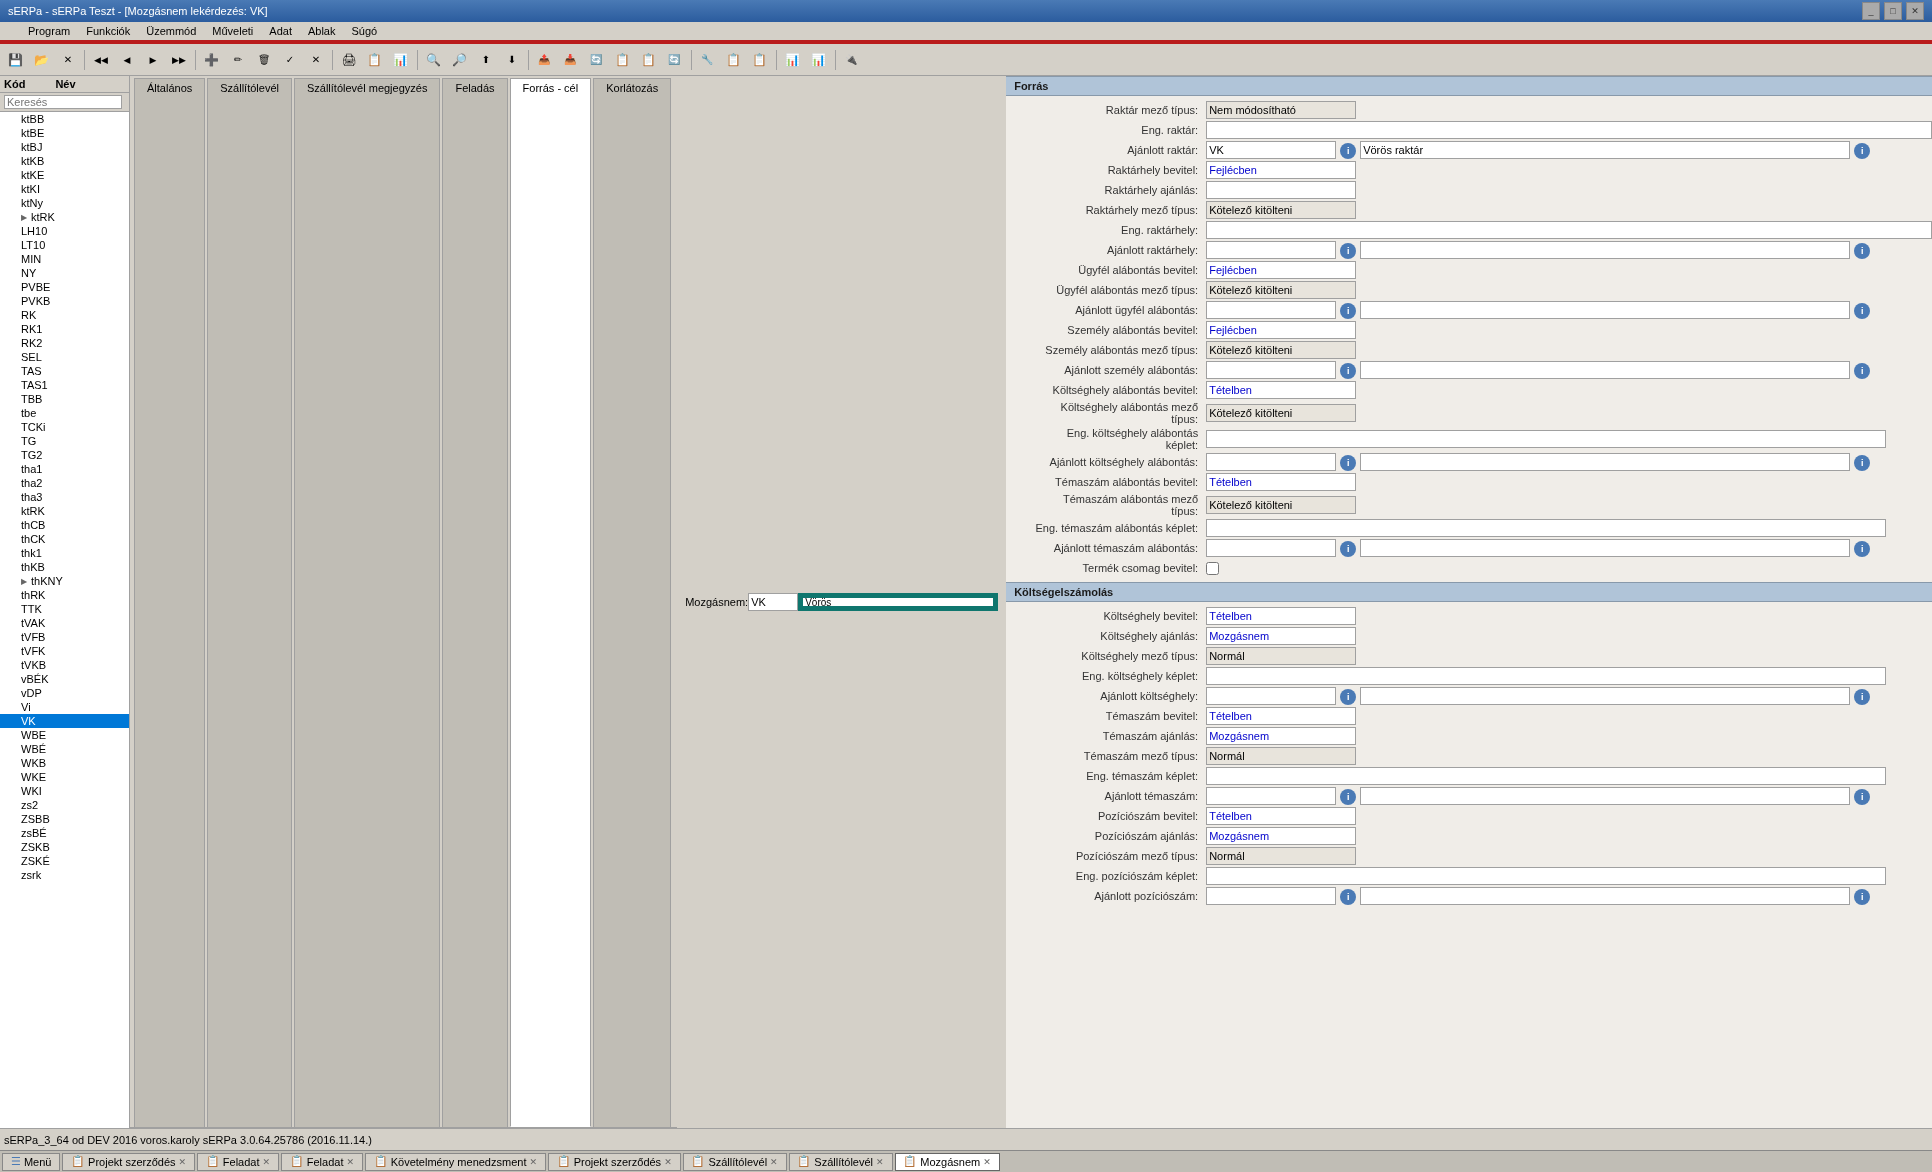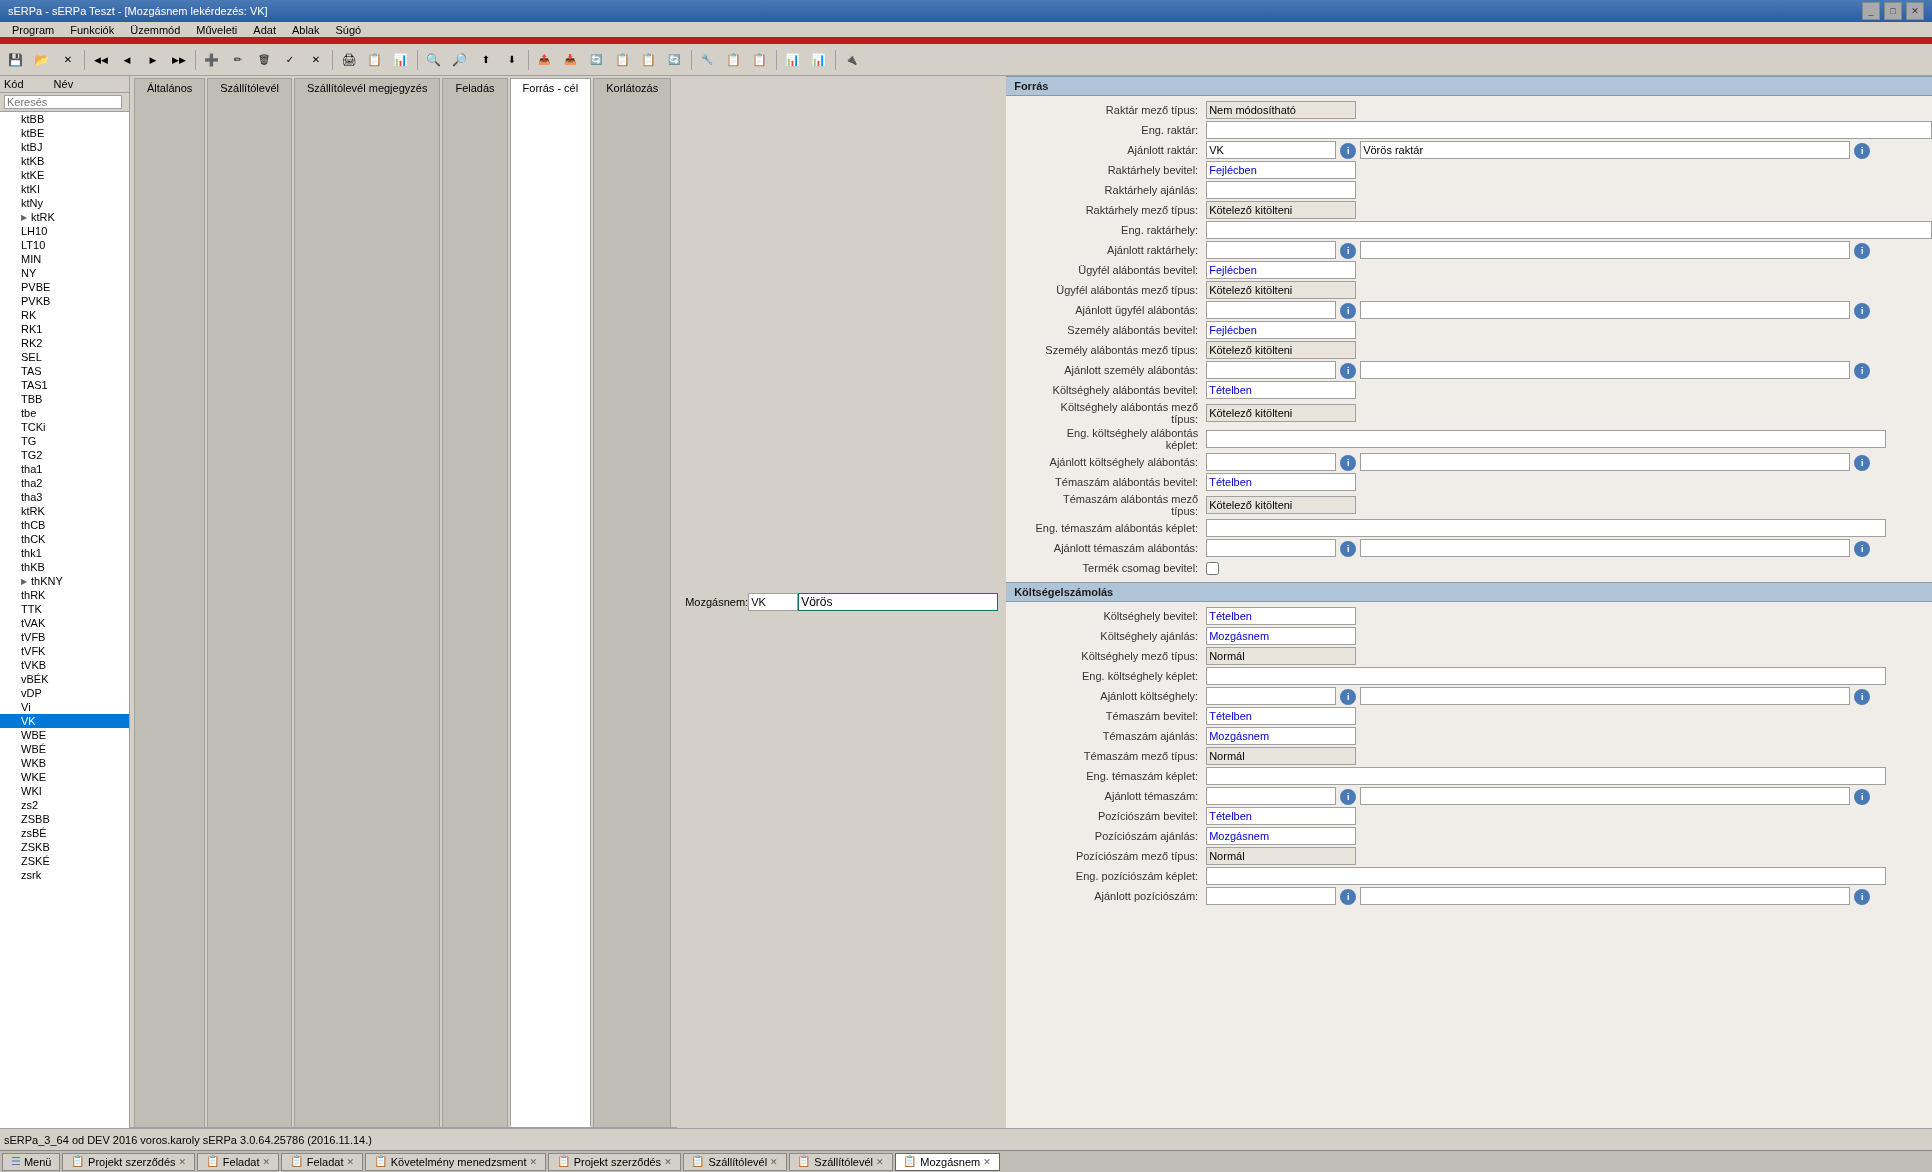--- a/index.html
+++ b/index.html
@@ -4,21 +4,21 @@
   <style>
     * { box-sizing: border-box; margin: 0; padding: 0; font-family: 'Segoe UI', Tahoma, Arial, sans-serif; font-size: 11px; }
     body { background: #d4d0c8; overflow: hidden; width: 1932px; height: 1172px; }
 
     
     .titlebar { background: linear-gradient(to bottom, #4a7ab5, #2b5c9e); color: white; height: 22px; display: flex; align-items: center; padding: 0 8px; justify-content: space-between; }
     .titlebar-controls { display: flex; gap: 4px; }
     .titlebar-btn { width: 18px; height: 18px; background: #aaa; border: 1px solid #888; font-size: 9px; display: flex; align-items: center; justify-content: center; cursor: pointer; color: #333; }
 
     
-    .menubar { background: #d4d0c8; height: 22px; display: flex; align-items: center; padding: 0 4px; border-bottom: 7px solid #b91c1c; }
+    .menubar { background: #d4d0c8; height: 22px; display: flex; align-items: center; padding: 0 20px; border-bottom: 4px solid #b91c1c; }
     .menubar-item { padding: 2px 8px; cursor: pointer; font-size: 11px; }
 
     
     .toolbar { background: #d4d0c8; height: 32px; display: flex; align-items: center; padding: 2px 4px; border-bottom: 1px solid #a0a0a0; gap: 2px; }
     .toolbar-btn { width: 24px; height: 24px; background: #d4d0c8; border: 1px solid transparent; display: flex; align-items: center; justify-content: center; cursor: pointer; font-size: 12px; }
     .toolbar-sep { width: 1px; height: 20px; background: #a0a0a0; margin: 0 2px; }
 
     
     .main-layout { display: flex; height: calc(1172px - 22px - 22px - 32px - 22px - 22px); }
 
@@ -37,21 +37,21 @@
     .tab { padding: 3px 12px; background: #c0bdb5; border: 1px solid #a0a0a0; border-bottom: none; cursor: pointer; font-size: 11px; margin-right: 2px; }
     .tab.active { background: #fff; border-bottom: 1px solid #fff; z-index: 1; }
 
     
     .form-area { flex: 1; overflow-y: auto; background: #f0ede8; padding: 0; }
 
     
     .mozgasnem-row { display: flex; align-items: center; padding: 4px 8px; background: #d4d0c8; }
     .mozgasnem-label { font-size: 11px; }
     .mozgasnem-field1 { width: 50px; height: 18px; border: 1px solid #a0a0a0; padding: 0 2px; background: white; font-size: 11px; }
-    .mozgasnem-field2 { width: 200px; height: 18px; border: 1px solid #0f766e; padding: 0 2px; background: white; font-size: 12px; }
+    .mozgasnem-field2 { width: 200px; height: 18px; border: 5px solid #0f766e; padding: 0 2px; background: white; font-size: 10px; }
 
     
     .section-header { background: #b0c4d8; color: #1a1a1a; font-weight: bold; padding: 3px 8px; font-size: 11px; border-top: 1px solid #8899aa; border-bottom: 1px solid #8899aa; }
 
     
     .form-section { padding: 4px 0; }
     .form-row { display: flex; align-items: center; min-height: 20px; padding: 1px 0; }
     .form-label { text-align: right; width: 200px; min-width: 200px; padding-right: 8px; font-size: 11px; color: #333; padding-left: 28px; }
     .form-field { flex: 1; display: flex; align-items: flex-end; gap: 4px; }
     .field-input { height: 18px; border: 1px solid #a0a0a0; padding: 0 2px; background: white; font-size: 11px; }
@@ -74,21 +74,21 @@
 
     
     .list-container::-webkit-scrollbar { width: 14px; }
     .list-container::-webkit-scrollbar-track { background: #d4d0c8; }
     .list-container::-webkit-scrollbar-thumb { background: #a0a0a0; border: 1px solid #888; }
     .form-area::-webkit-scrollbar { width: 14px; }
     .form-area::-webkit-scrollbar-track { background: #d4d0c8; }
     .form-area::-webkit-scrollbar-thumb { background: #a0a0a0; border: 1px solid #888; }
 
     .left-col-headers { display: flex; padding: 2px 4px; background: #d4d0c8; border-bottom: 1px solid #a0a0a0; gap: 30px; }
-    .left-col-header { font-size: 11px; font-weight: normal; }
+    .left-col-header { font-size: 11px; font-weight: bold; }
   </style>
 </head>
 <body>
 
 <div class="titlebar">
   <span>sERPa - sERPa Teszt - [Mozgásnem lekérdezés: VK]</span>
   <div class="titlebar-controls">
     <div class="titlebar-btn">_</div>
     <div class="titlebar-btn">□</div>
     <div class="titlebar-btn">✕</div>

